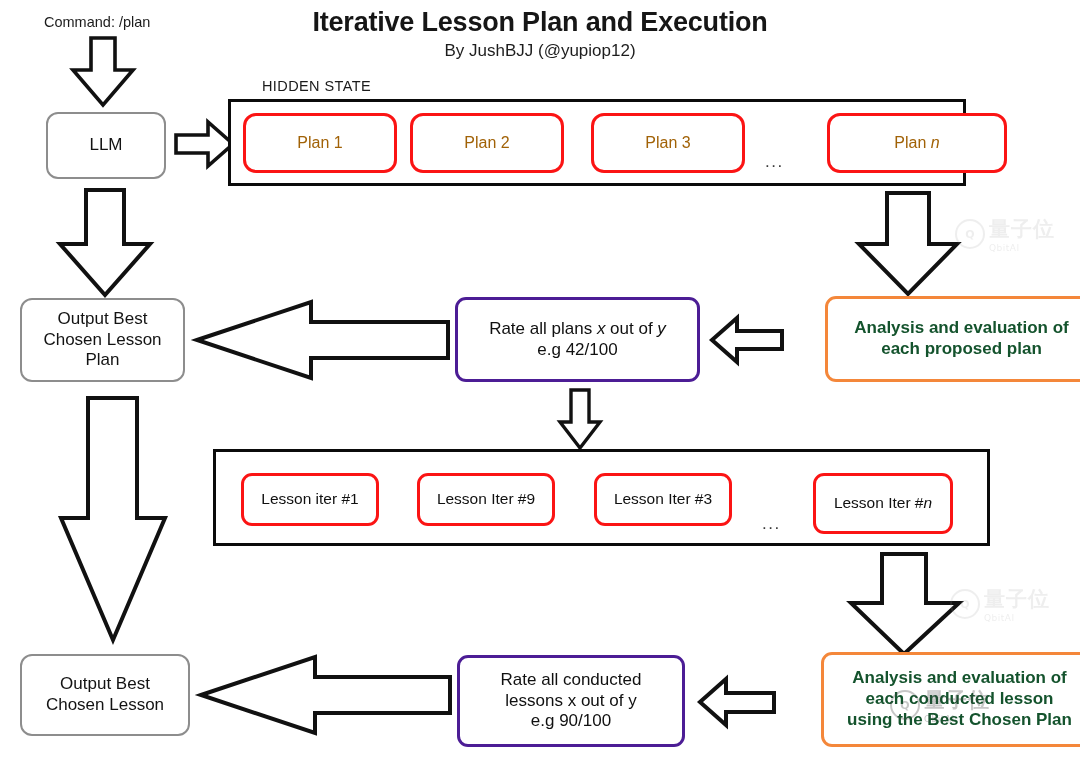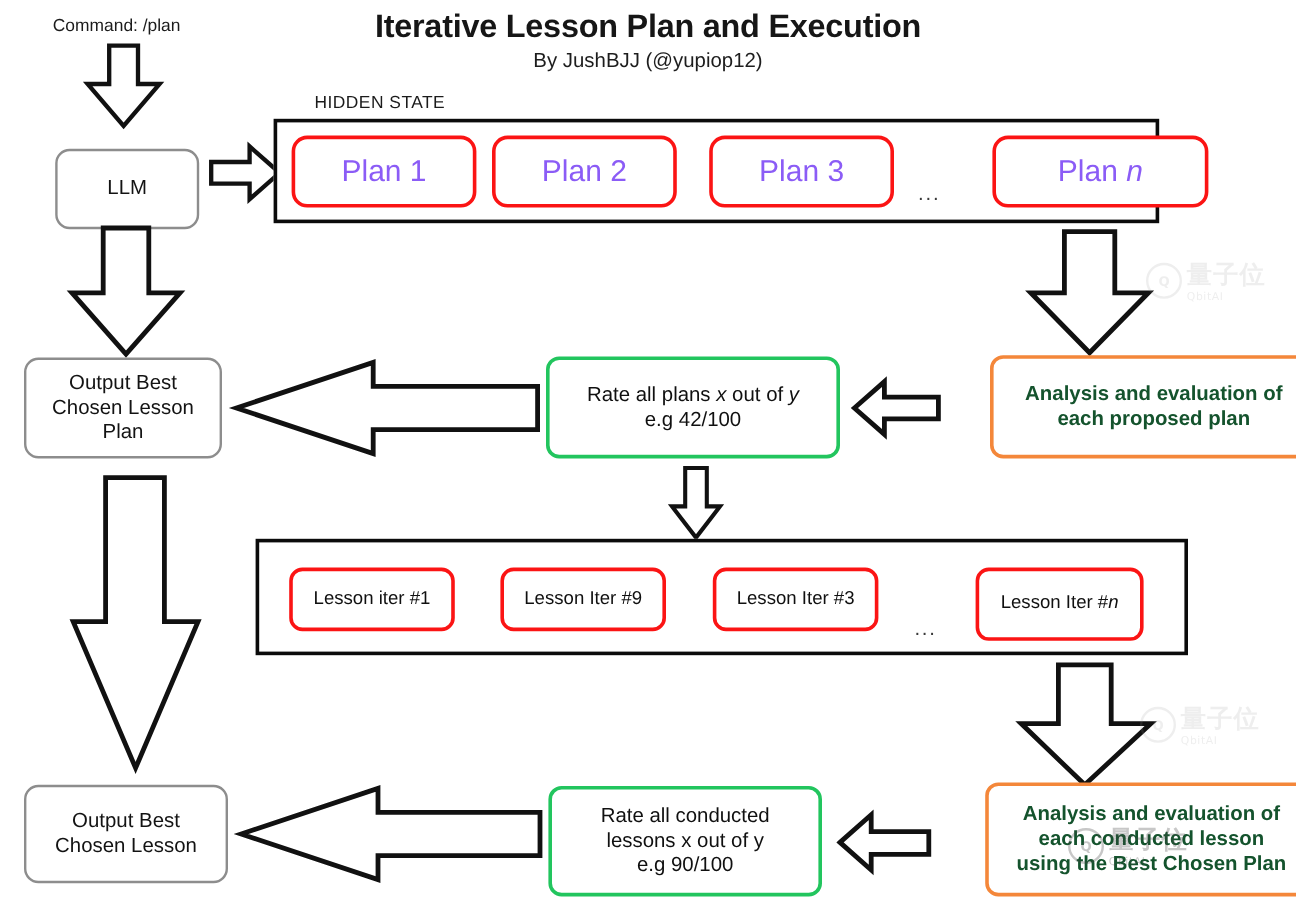--- a/index.html
+++ b/index.html
@@ -63,31 +63,31 @@
   }
   .box-gray{
     border:2.5px solid #8d8d8d;
     border-radius:12px;
     font-size:17px;
     color:#131313;
   }
   .box-red{
     border:3px solid #fb1414;
     border-radius:13px;
-    font-size:25px;
-    color:#8b5cf6;
+    font-size:16px;
+    color:#a16207;
   }
   .box-red-sm{
     border:3px solid #fb1414;
     border-radius:11px;
     font-size:15.5px;
     color:#101010;
   }
   .box-green{
-    border:3px solid #22c55e;
+    border:3px solid #4c1d95;
     border-radius:11px;
     font-size:17px;
     color:#101010;
   }
   .box-orange{
     border:3px solid #f4873a;
     border-radius:11px;
     font-size:17px;
     font-weight:bold;
     color:#14532d;
@@ -137,21 +137,21 @@
   <div class="abs cmd-label" style="left:44px; top:14px;">Command: /plan</div>
 
   <div class="abs hidden-state-label" style="left:262px; top:78px;">HIDDEN STATE</div>
 
   <div class="abs arrow" style="left:70px; top:36px;">
     <svg width="66" height="72" viewBox="0 0 66 72">
       <polygon points="21,2 45,2 45,34 63,34 33,69 3,34 21,34" fill="#ffffff" stroke="#111111" stroke-width="3.6" stroke-linejoin="miter"></polygon>
     </svg>
   </div>
 
-  <div class="abs box box-gray" style="left:46px; top:124px; width:120px; height:67px;">LLM</div>
+  <div class="abs box box-gray" style="left:46px; top:112px; width:120px; height:67px;">LLM</div>
 
   <div class="abs arrow" style="left:174px; top:119px;">
     <svg width="62" height="50" viewBox="0 0 62 50">
       <polygon points="2,16 34,16 34,3 59,25 34,47 34,34 2,34" fill="#ffffff" stroke="#111111" stroke-width="3.6" stroke-linejoin="miter"></polygon>
     </svg>
   </div>
 
   <div class="abs container-black" style="left:228px; top:99px; width:738px; height:87px;"></div>
 
   <div class="abs box box-red" style="left:243px; top:113px; width:154px; height:60px;">Plan 1</div>

